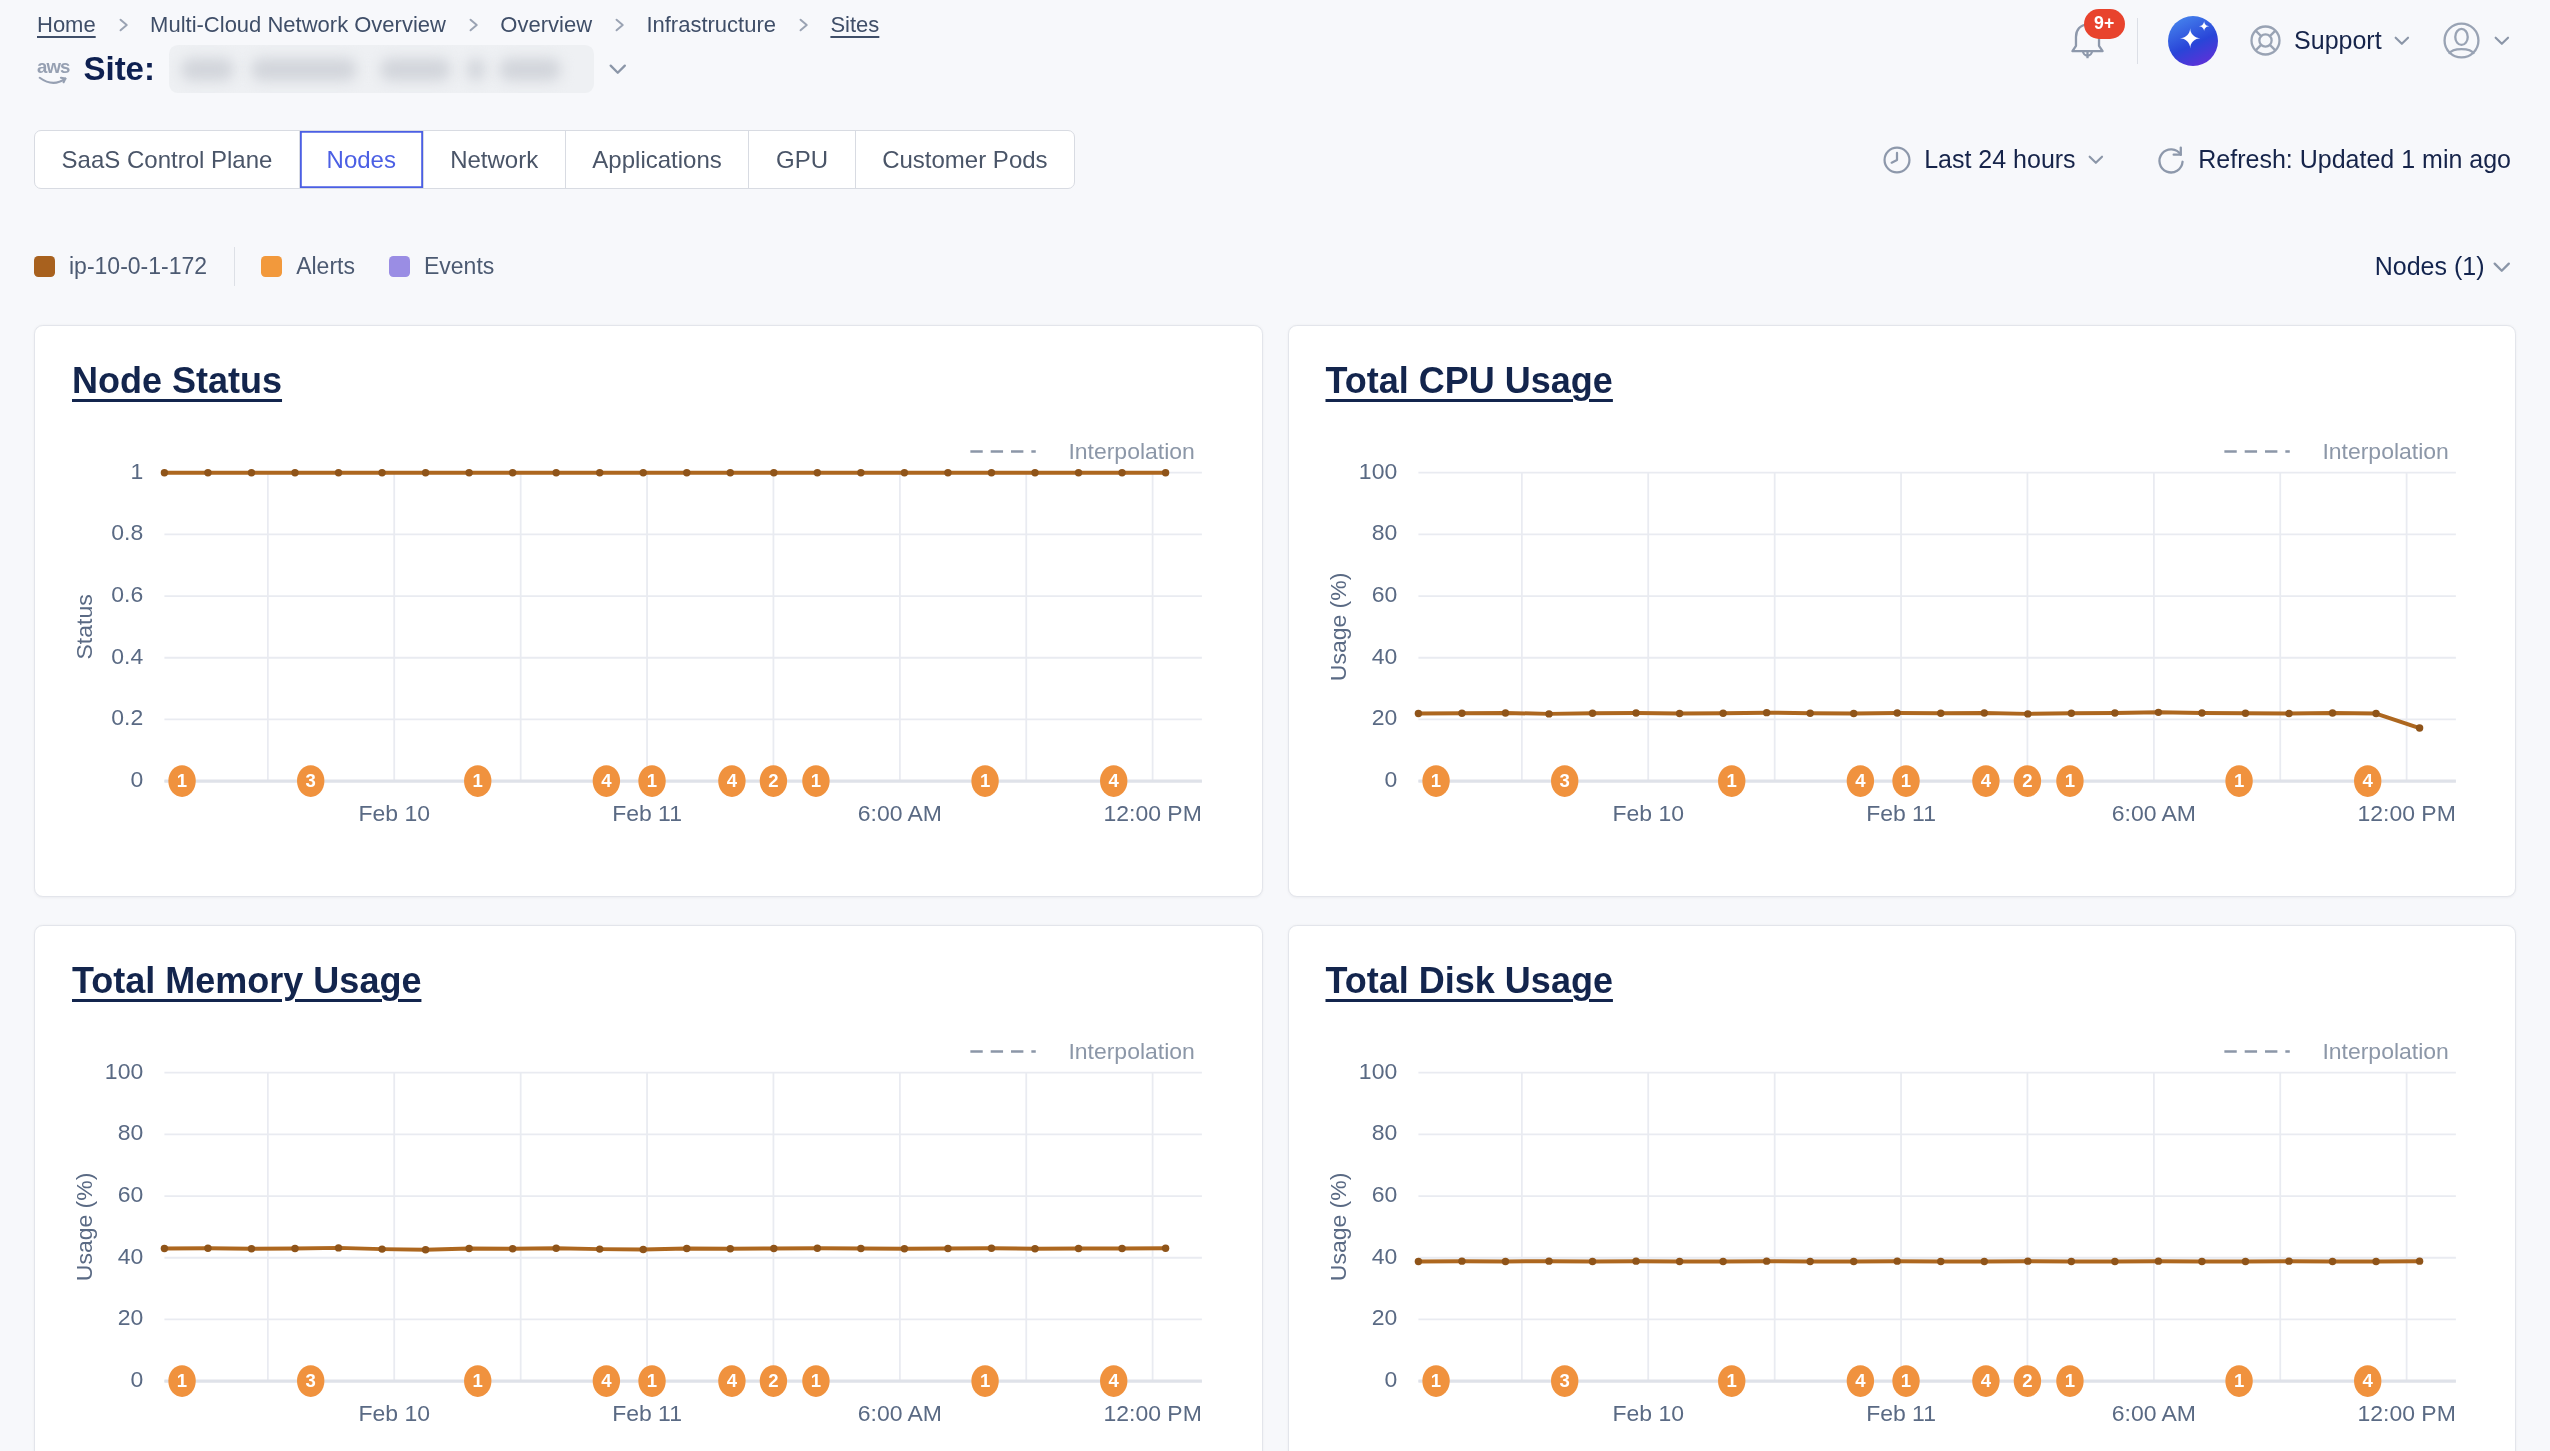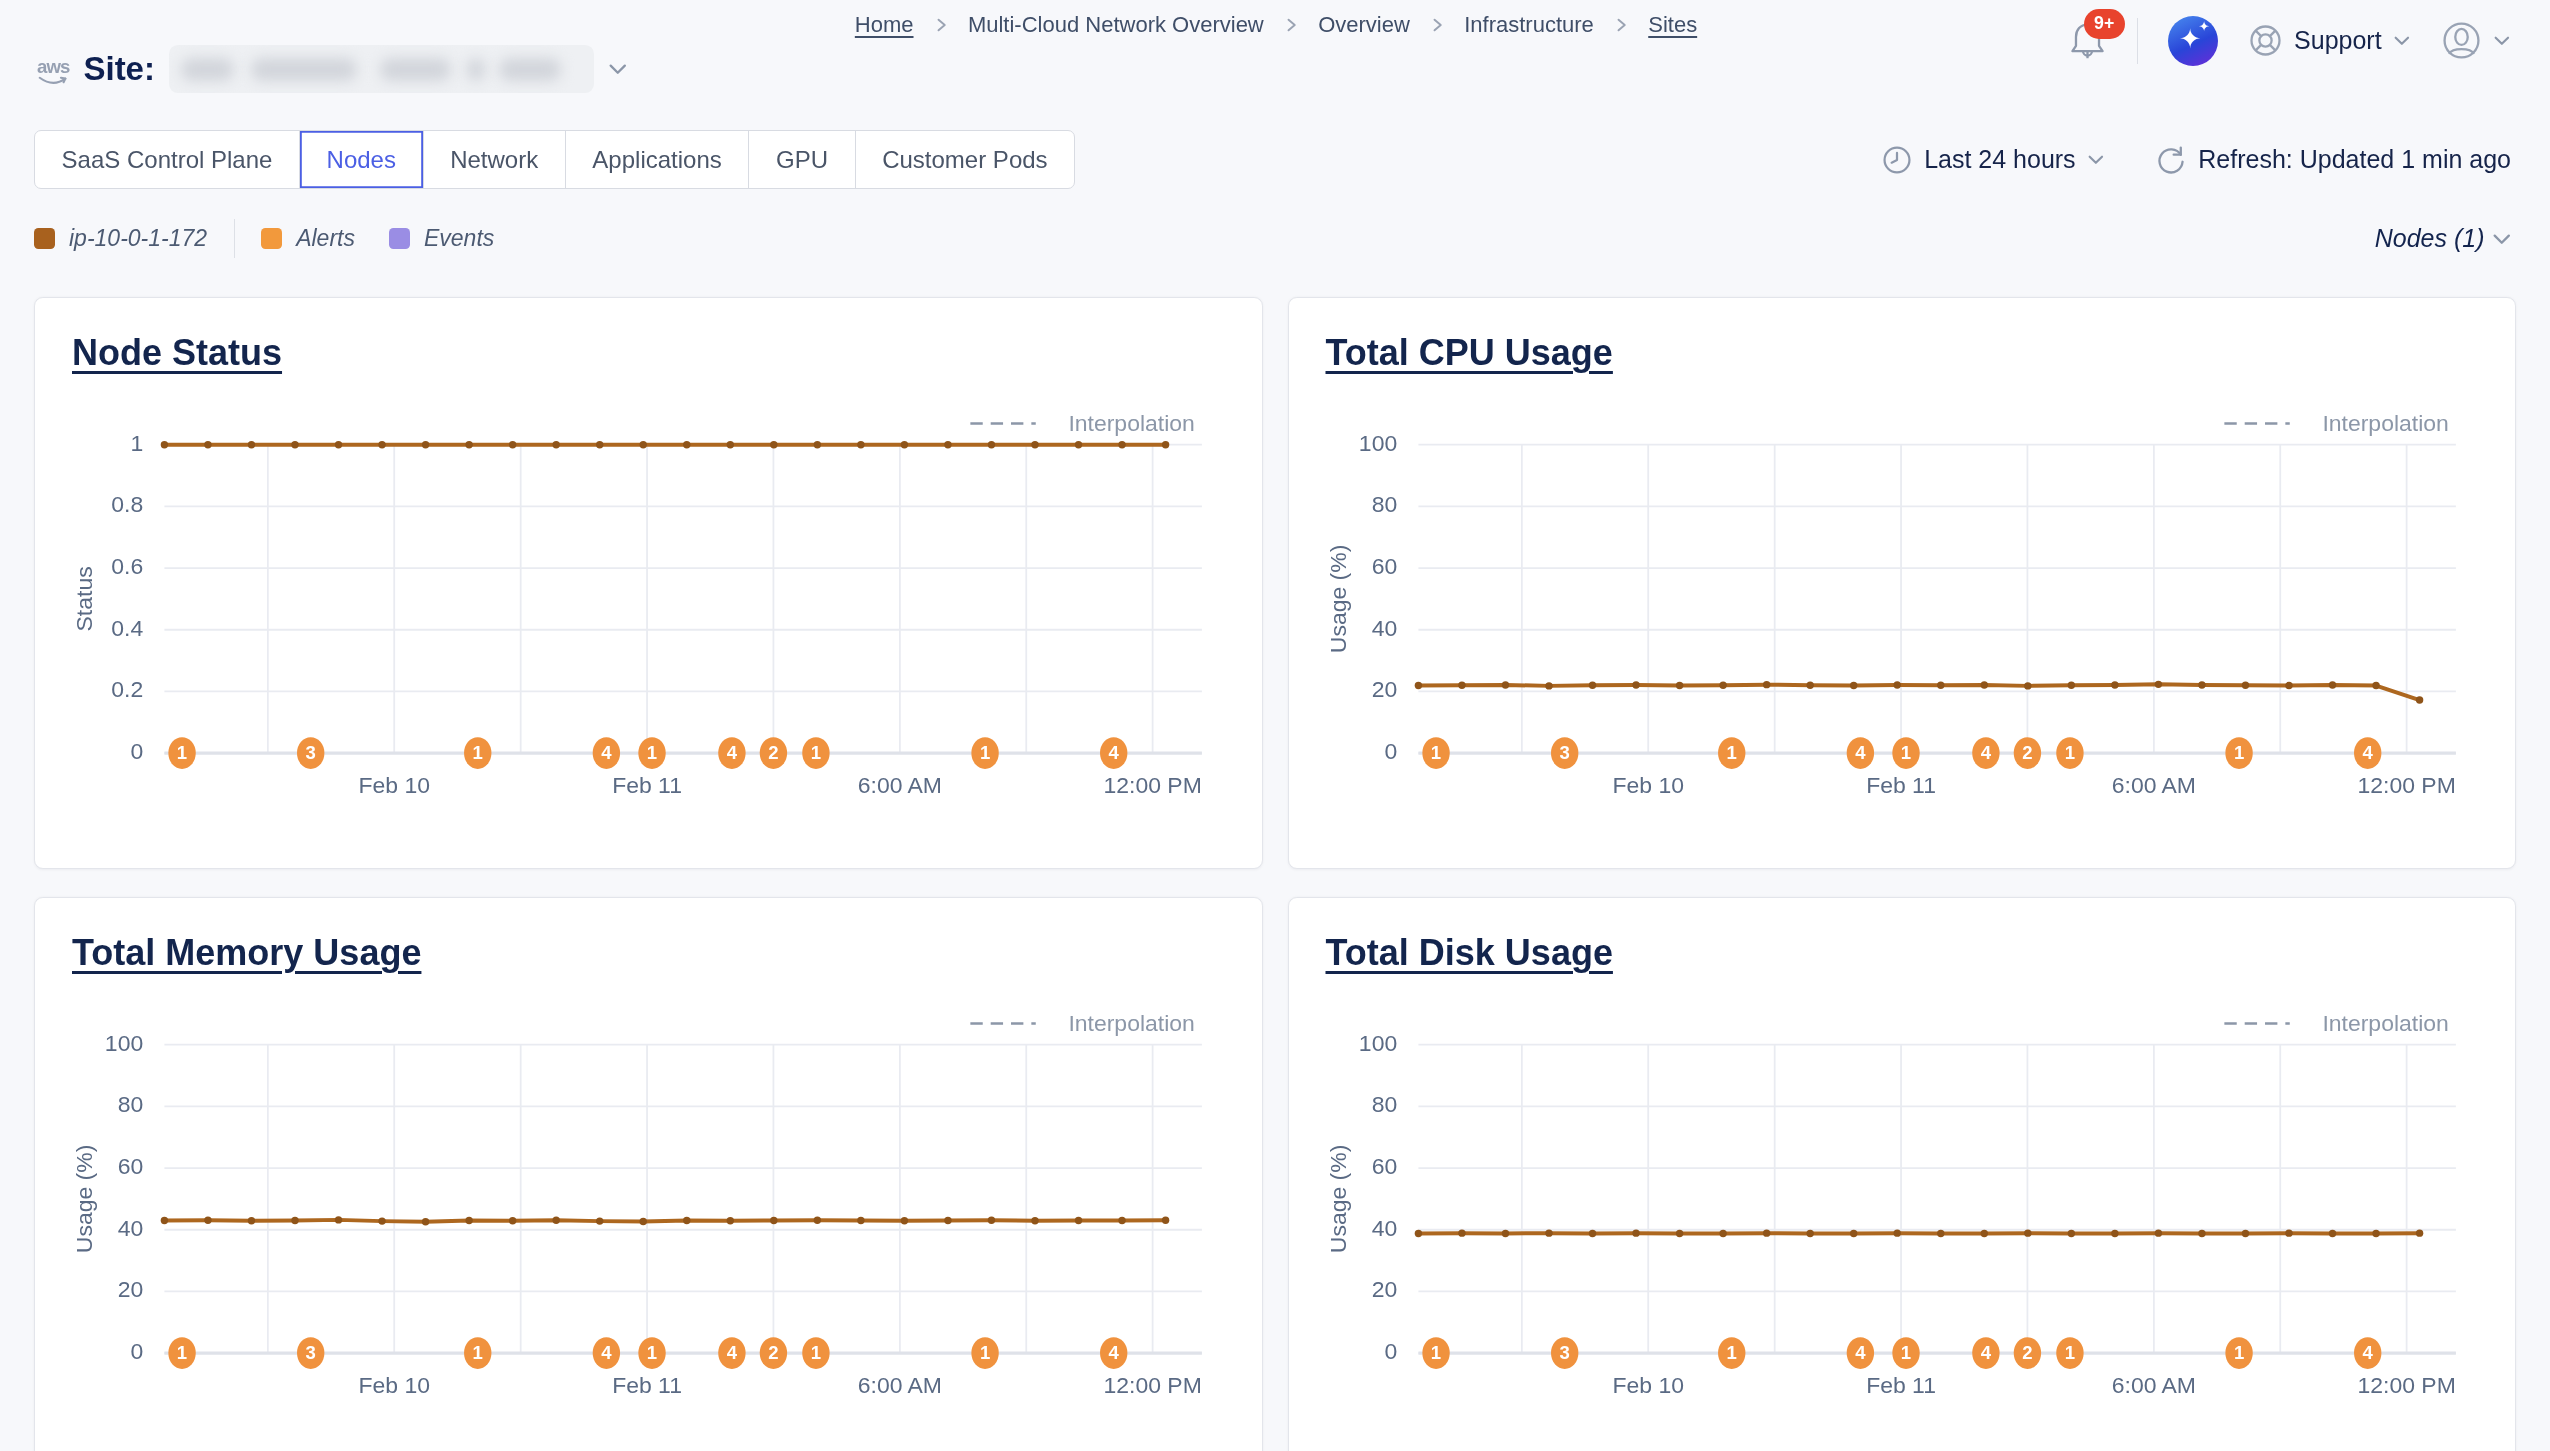--- a/index.html
+++ b/index.html
@@ -5,21 +5,21 @@
   * { box-sizing: border-box; margin: 0; padding: 0; }
   html,body { width:2550px; height:1451px; overflow:hidden; }
   body {
     font-family: "Liberation Sans", sans-serif;
     background:#f7f8fb;
     color:#13254d;
     position:relative;
   }
   
   .topbar { padding:12.4px 35px 0 37px; position:relative; }
-  .breadcrumb { display:flex; align-items:center; gap:21px; font-size:22px; color:#3f4e68;justify-content:center; }
+  .breadcrumb { display:flex; align-items:center; gap:21px; font-size:22px; color:#3f4e68; }
   .crumb { cursor:pointer; }
   .crumb.underlined { text-decoration:underline; text-underline-offset:4.4px; }
   .crumb-sep { display:flex; align-items:center; }
   .site-row { margin-top:7px; display:flex; align-items:center; gap:14px; }
   .aws-logo { display:flex; flex-direction:column; align-items:center; line-height:1; margin-top:6px;text-align:center; }
   .aws-logo span { font-size:18.6px; font-weight:bold; color:#96a0b2; letter-spacing:-0.9px; }
   .site-label { font-size:33px; font-weight:bold; color:#0e2051; }
   .site-redacted { position:relative; width:425px; height:48px; border-radius:8.9px; background:#eef0f3; overflow:hidden; cursor:pointer; }
   .site-redacted .blob { position:absolute; top:12.4px; height:23px; border-radius:11.5px; background:#d2d5db; filter:blur(6.2px); }
   .topbar-right { position:absolute; right:39px; top:12.4px; display:flex; align-items:center; gap:30px; height:57px; }
@@ -31,21 +31,21 @@
   .ai-circle .spark2 { position:absolute; right:8px; top:2.7px; color:#fff; font-size:13.3px; }
   .menu-label { font-size:25px; color:#16244a; }
   
   .toolbar { margin-top:37px; padding:0 39px 0 34px; display:flex; justify-content:space-between; align-items:center; }
   .tabs { display:inline-flex; background:#fff; border:0.9px solid #d8dbe2; border-radius:7px; }
   .tab { padding:0 26.6px; height:57px; display:flex; align-items:center; font-size:24px; color:#4a5568; border-right:0.9px solid #d8dbe2; cursor:pointer; white-space:nowrap; }
   .tab:last-child { border-right:none; }
   .tab.selected { color:#4b5fe4; box-shadow:inset 0 0 0 1.8px #4b5fe4; }
   .toolbar-right { display:flex; align-items:center; gap:50px; }
   
-  .legend-row { margin-top:30px; padding:0 39px 0 34px; display:flex; justify-content:space-between; align-items:center;font-style:italic; }
+  .legend-row { margin-top:58px; padding:0 39px 0 34px; display:flex; justify-content:space-between; align-items:center; }
   .legend-left { display:flex; align-items:center; }
   .chip { display:flex; align-items:center; gap:14px; cursor:pointer; }
   .chip .swatch { width:21px; height:21px; border-radius:4.4px; }
   .chip .chip-label { font-size:23px; color:#4c5a72; }
   .legend-div { width:0.9px; height:39px; background:#dde0e6; margin:0 26.6px; }
   .chip + .chip { margin-left:34px; }
   .nodes-dd { display:flex; align-items:center; gap:7px; cursor:pointer; }
   .nodes-dd span { font-size:25px; color:#13244e; }
   
   .cards { margin:39px 34px 0; display:grid; grid-template-columns:1fr 1fr; gap:28px 25px; }

